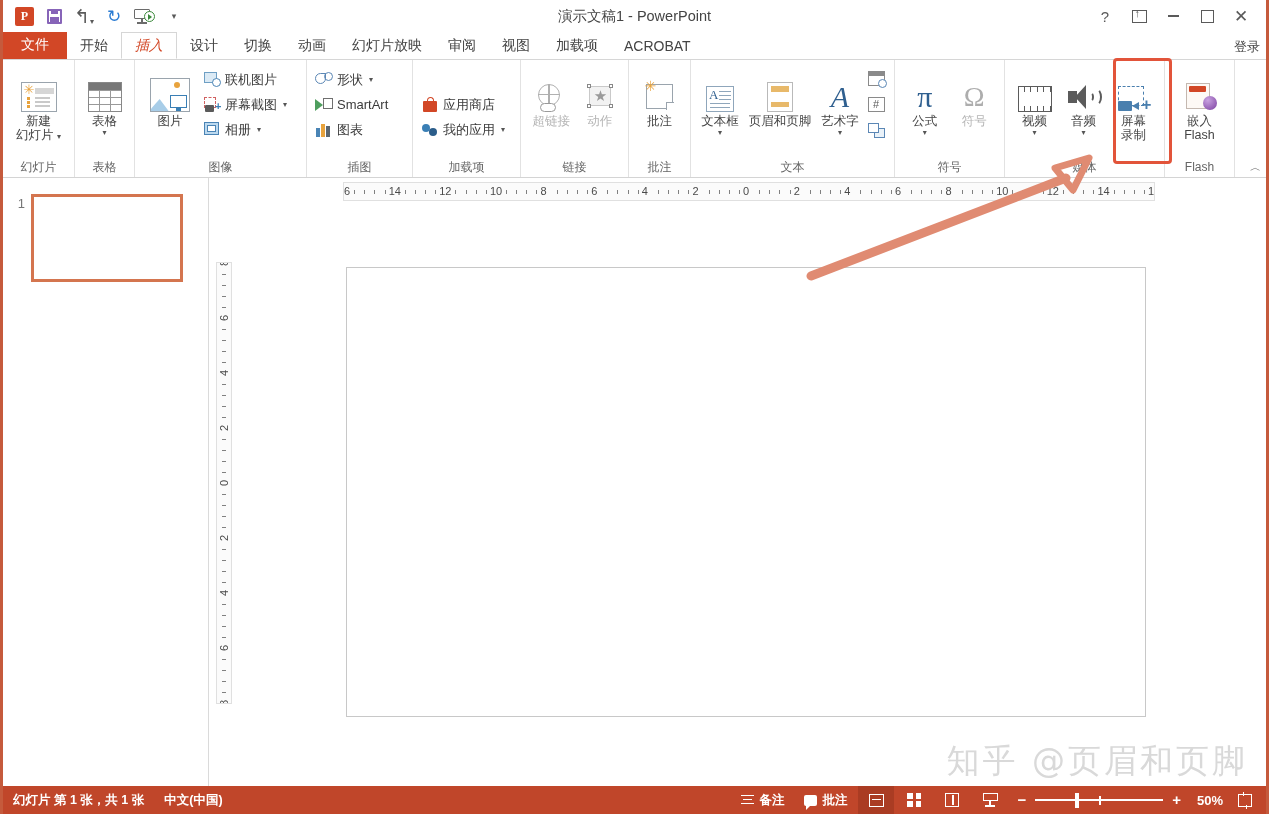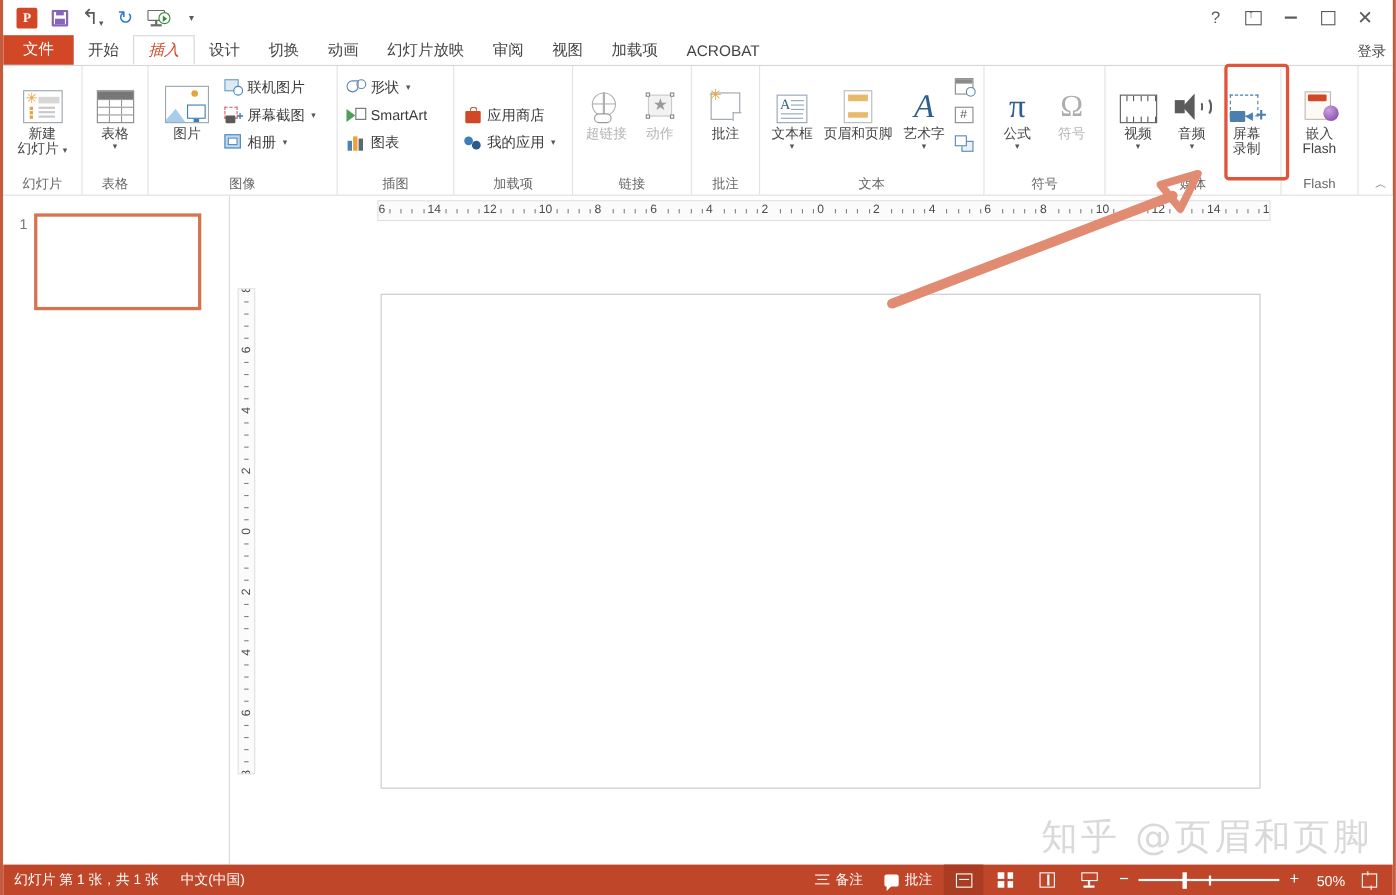--- a/index.html
+++ b/index.html
@@ -359,20 +359,21 @@
     font-size: 33px; color: #d9d9d9; letter-spacing: 3px;
     font-family: "DejaVu Sans", sans-serif; white-space: nowrap;
   }
 
   
   .statusbar {
     position: absolute; left: 0; right: 0; bottom: 0; height: 28px;
     background: #c0462a; color: #fff;
     display: flex; align-items: center;
     font-size: 12.5px;
+    font-weight: bold;
   }
   .sb-left { display: flex; align-items: center; gap: 20px; padding-left: 10px; }
   .sb-right { margin-left: auto; display: flex; align-items: center; padding-right: 8px; gap: 2px; }
   .sb-btn {
     display: flex; align-items: center; gap: 5px; padding: 0 9px; height: 28px;
     color: #fff;
   }
   .sb-view {
     width: 36px; height: 28px; display: flex; align-items: center; justify-content: center;
   }
@@ -437,20 +438,21 @@
             <span class="stand"></span>
             <span class="base"></span>
             <span class="play"></span>
         </span>
       </div>
       <div class="qat-btn">
         <span class="ico-qat-more">▾</span>
       </div>
     </div>
 
+    <div class="title-text">演示文稿1 - PowerPoint</div>
 
     <div class="wincontrols">
       <div class="wc wc-help">?</div>
       <div class="wc">
         <span class="ribopt"></span>
       </div>
       <div class="wc wc-min"></div>
       <div class="wc wc-max"></div>
       <div class="wc wc-close">✕</div>
     </div>

